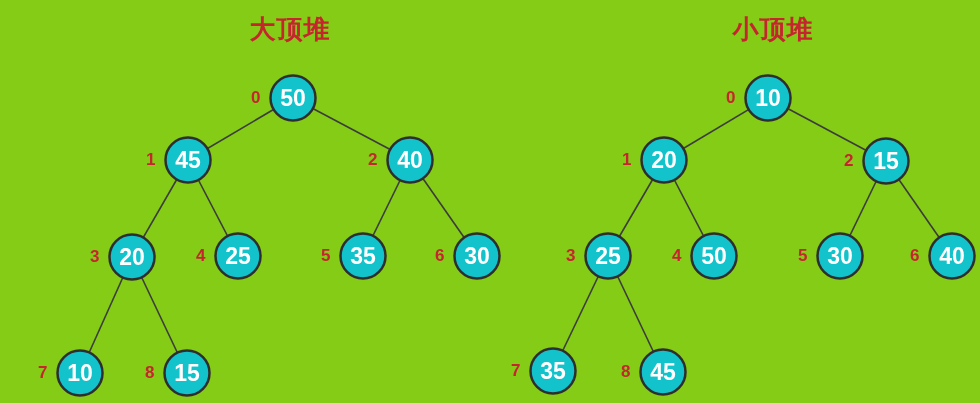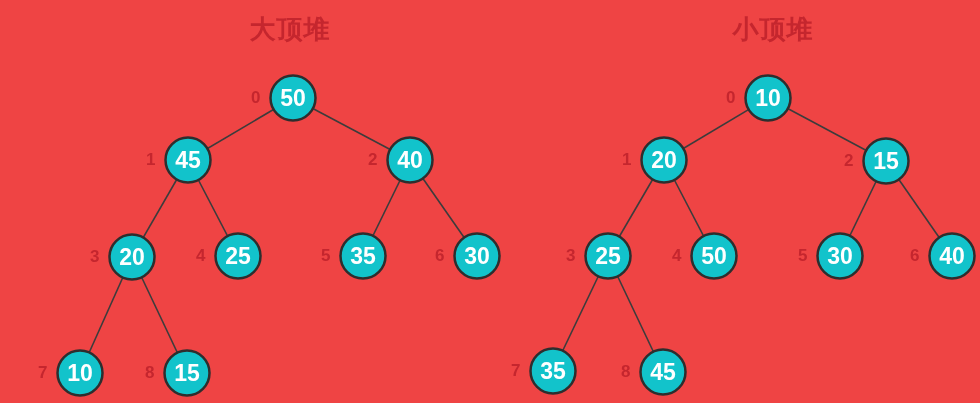--- a/index.html
+++ b/index.html
@@ -5,21 +5,21 @@
   html, body {
     margin: 0;
     padding: 0;
     background: #ffffff;
     font-family: "Liberation Sans", sans-serif;
   }
   .canvas {
     position: relative;
     width: 980px;
     height: 403px;
-    background: #ef4444;
+    background: #84cc16;
     overflow: hidden;
   }
   svg text {
     font-family: "Liberation Sans", sans-serif;
     font-weight: bold;
   }
   .tree-title {
     font-size: 26px;
     text-anchor: middle;
     letter-spacing: 1px;

